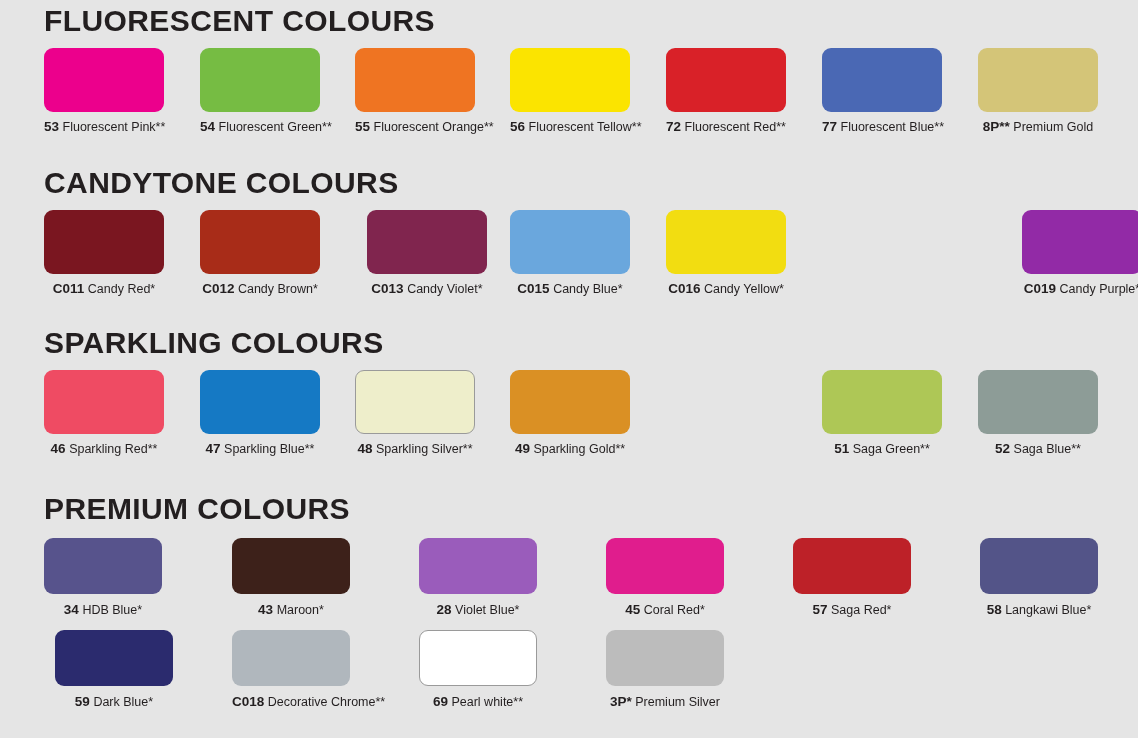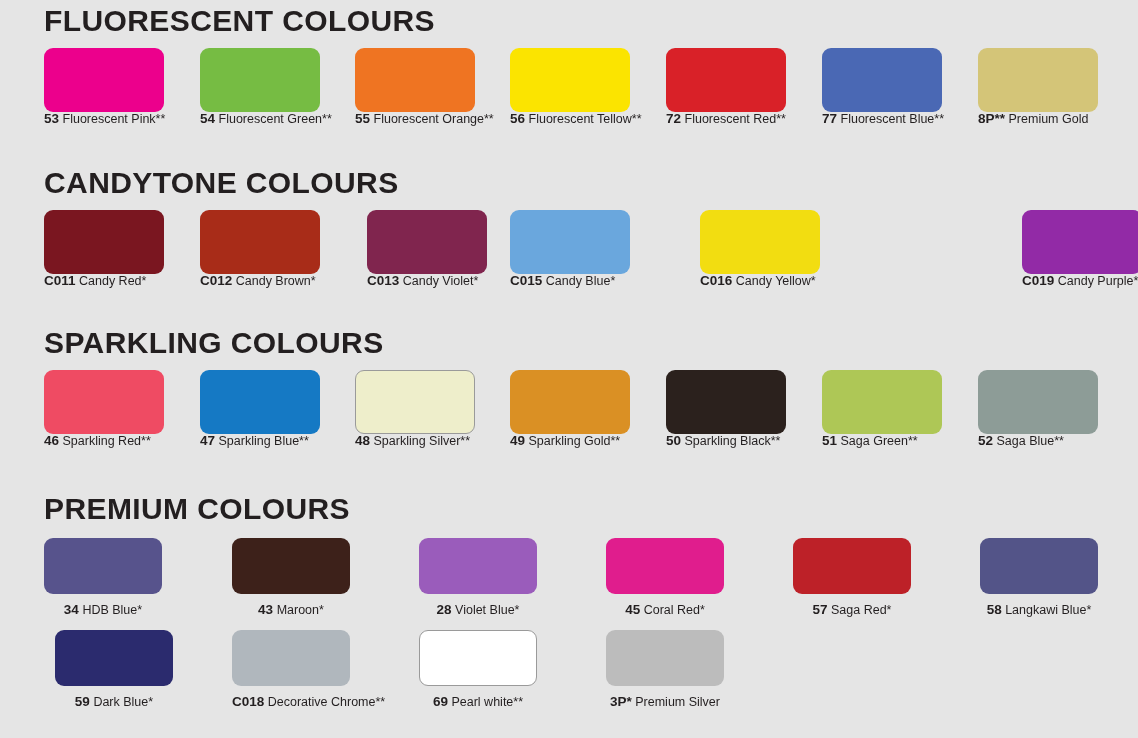--- a/index.html
+++ b/index.html
@@ -71,21 +71,22 @@
   .label .name {
     font-weight: normal;
   }
 
   
   .row-std .chip {
     width: 120px;
     height: 64px;
   }
   .row-std .label {
-    text-align: left;
+    margin-top: 8px;
+    text-align: center;
   }
 
   
   .row-prem .chip {
     width: 118px;
     height: 56px;
   }
   .row-prem .label {
     margin-top: 9px;
     text-align: center;
@@ -156,21 +157,21 @@
       <div class="cell" style="left:355px;padding-left:12px;">
         <div class="chip" style="background:#80254e;"></div>
         <div class="label"><span class="code">C013</span> <span class="name">Candy Violet*</span></div>
       </div>
 
       <div class="cell" style="left:510px;">
         <div class="chip" style="background:#6aa7dd;"></div>
         <div class="label"><span class="code">C015</span> <span class="name">Candy Blue*</span></div>
       </div>
 
-      <div class="cell" style="left:700px;">
+      <div class="cell" style="left:666px;">
         <div class="chip" style="background:#f2dd11;"></div>
         <div class="label"><span class="code">C016</span> <span class="name">Candy Yellow*</span></div>
       </div>
 
 
       <div class="cell" style="left:978px;padding-left:44px;">
         <div class="chip" style="background:#922aa6;"></div>
         <div class="label"><span class="code">C019</span> <span class="name">Candy Purple*</span></div>
       </div>
 
@@ -194,24 +195,20 @@
       <div class="cell" style="left:355px;">
         <div class="chip outlined" style="background:#eeeecb;"></div>
         <div class="label"><span class="code">48</span> <span class="name">Sparkling Silver**</span></div>
       </div>
 
       <div class="cell" style="left:510px;">
         <div class="chip" style="background:#da9024;"></div>
         <div class="label"><span class="code">49</span> <span class="name">Sparkling Gold**</span></div>
       </div>
 
-      <div class="cell" style="left:666px;">
-        <div class="chip" style="background:#2b211d;"></div>
-        <div class="label"><span class="code">50</span> <span class="name">Sparkling Black**</span></div>
-      </div>
 
       <div class="cell" style="left:822px;">
         <div class="chip" style="background:#aec756;"></div>
         <div class="label"><span class="code">51</span> <span class="name">Saga Green**</span></div>
       </div>
 
       <div class="cell" style="left:978px;">
         <div class="chip" style="background:#8d9c97;"></div>
         <div class="label"><span class="code">52</span> <span class="name">Saga Blue**</span></div>
       </div>

